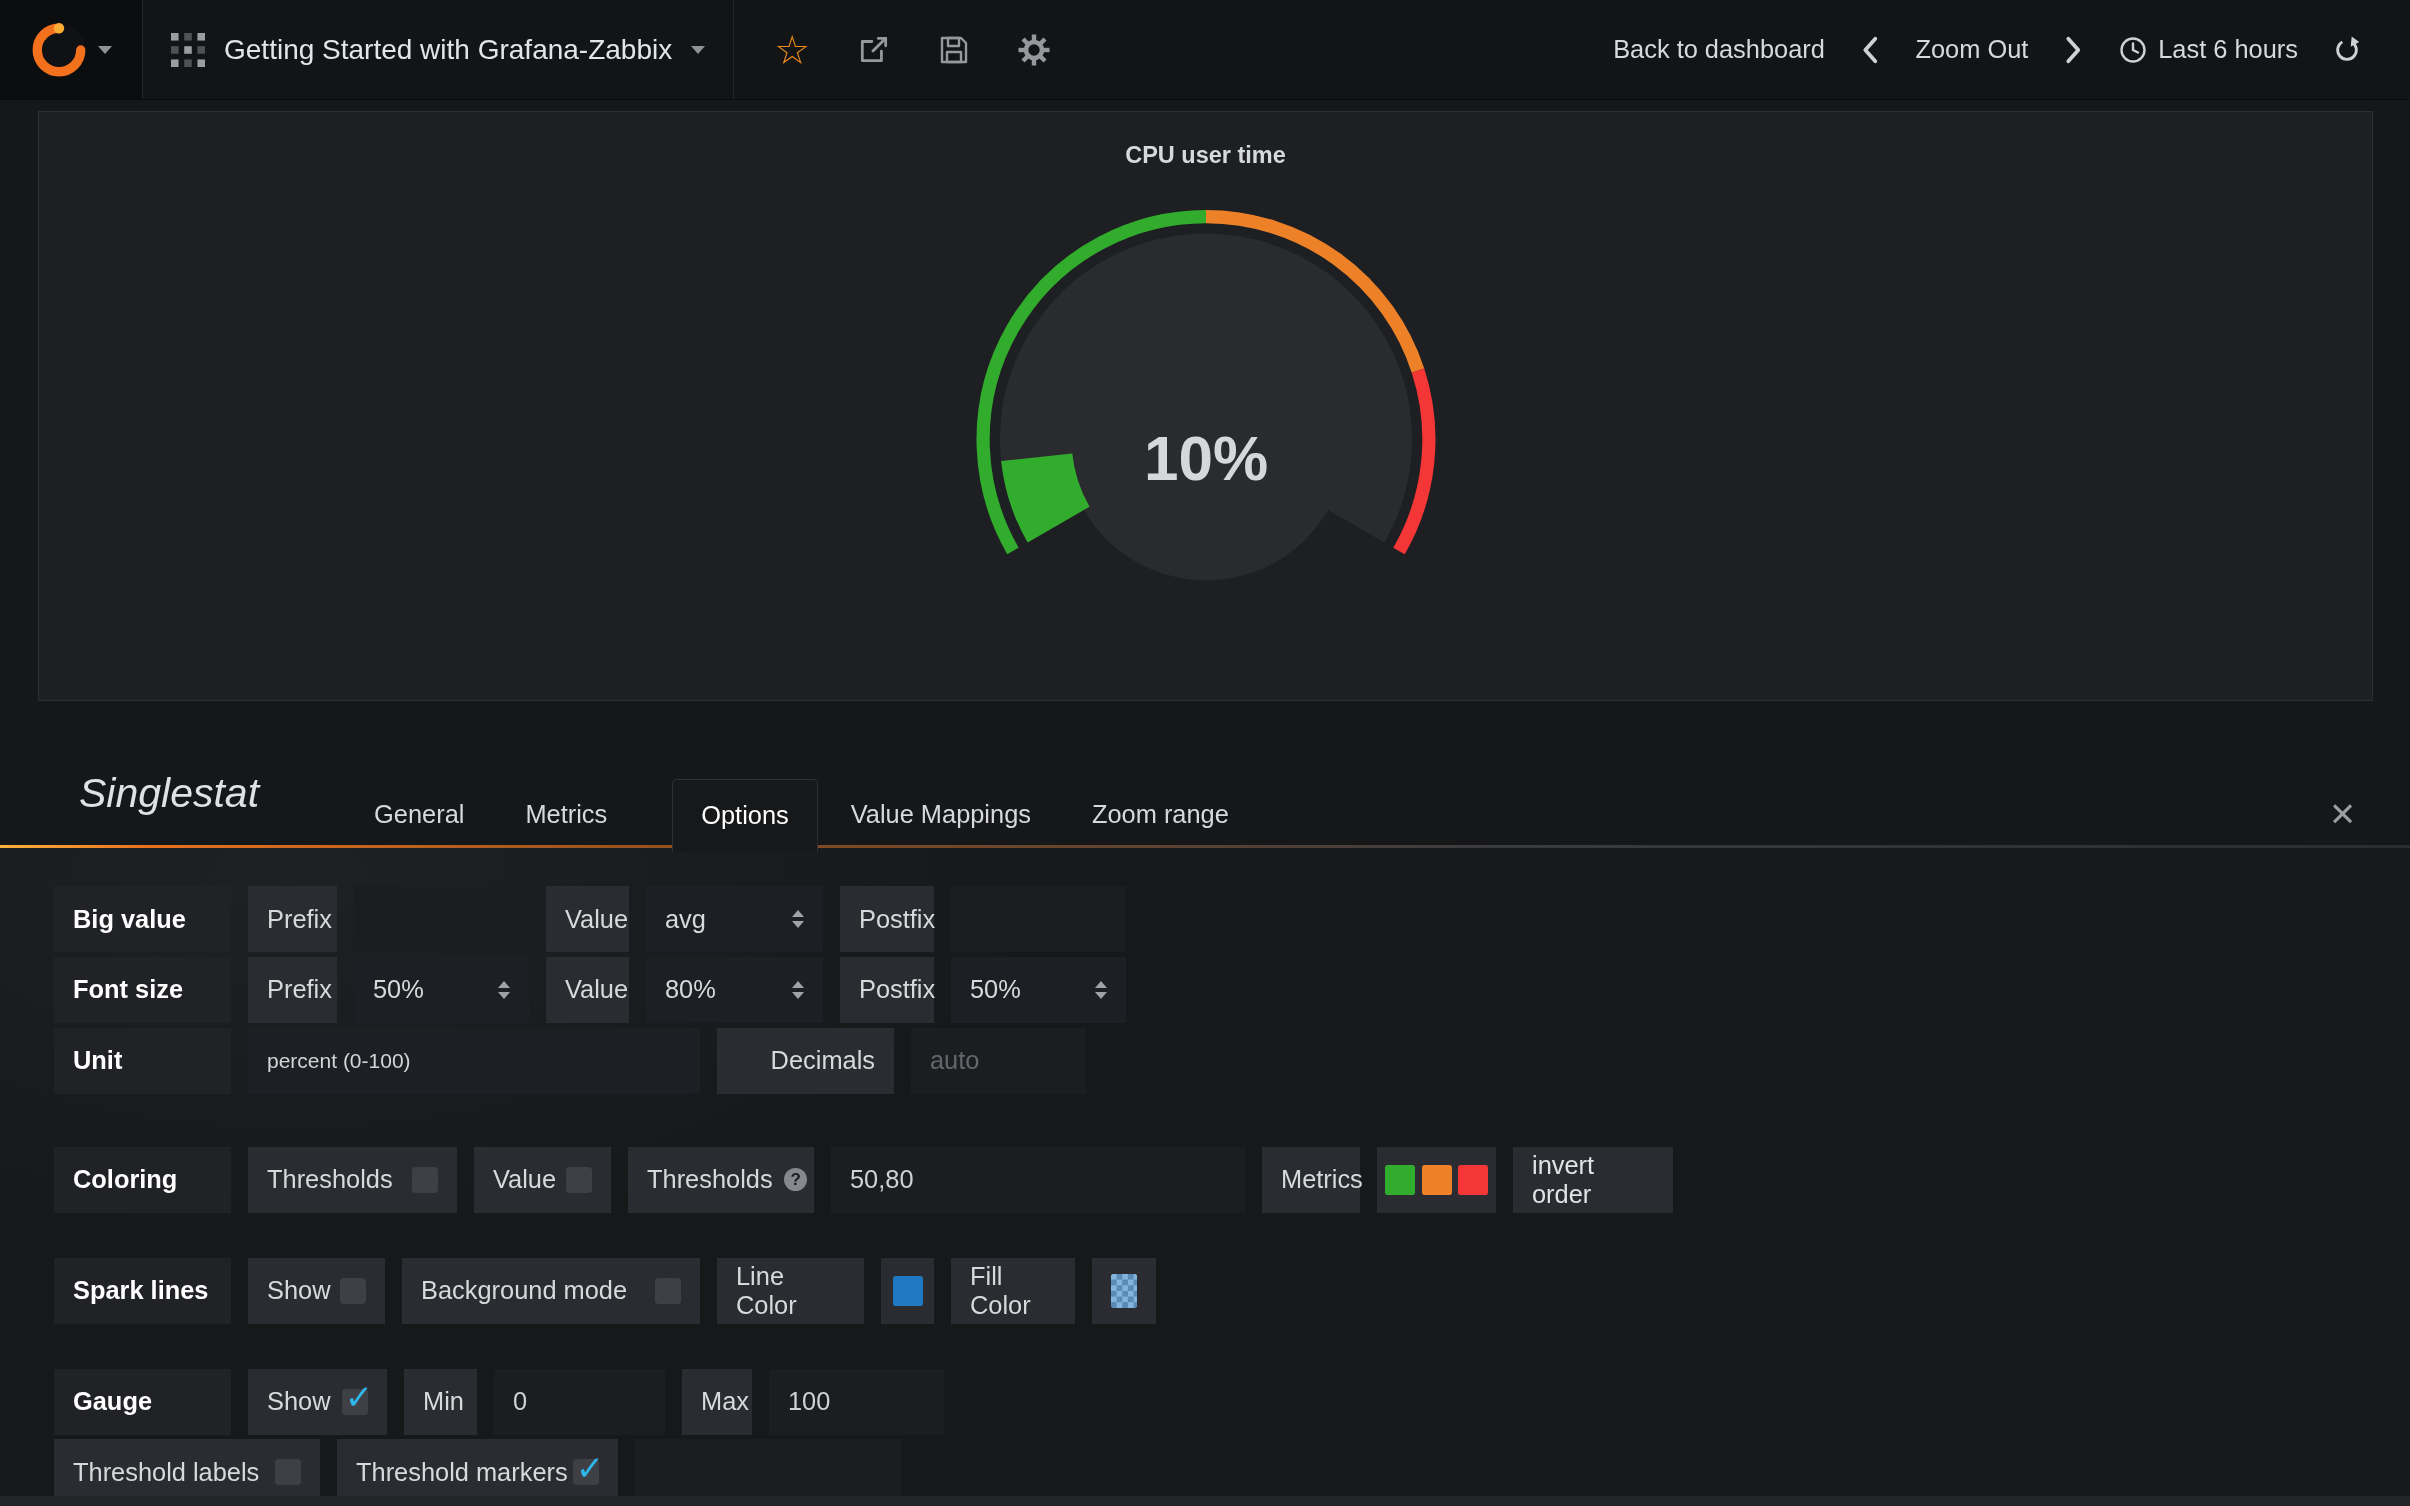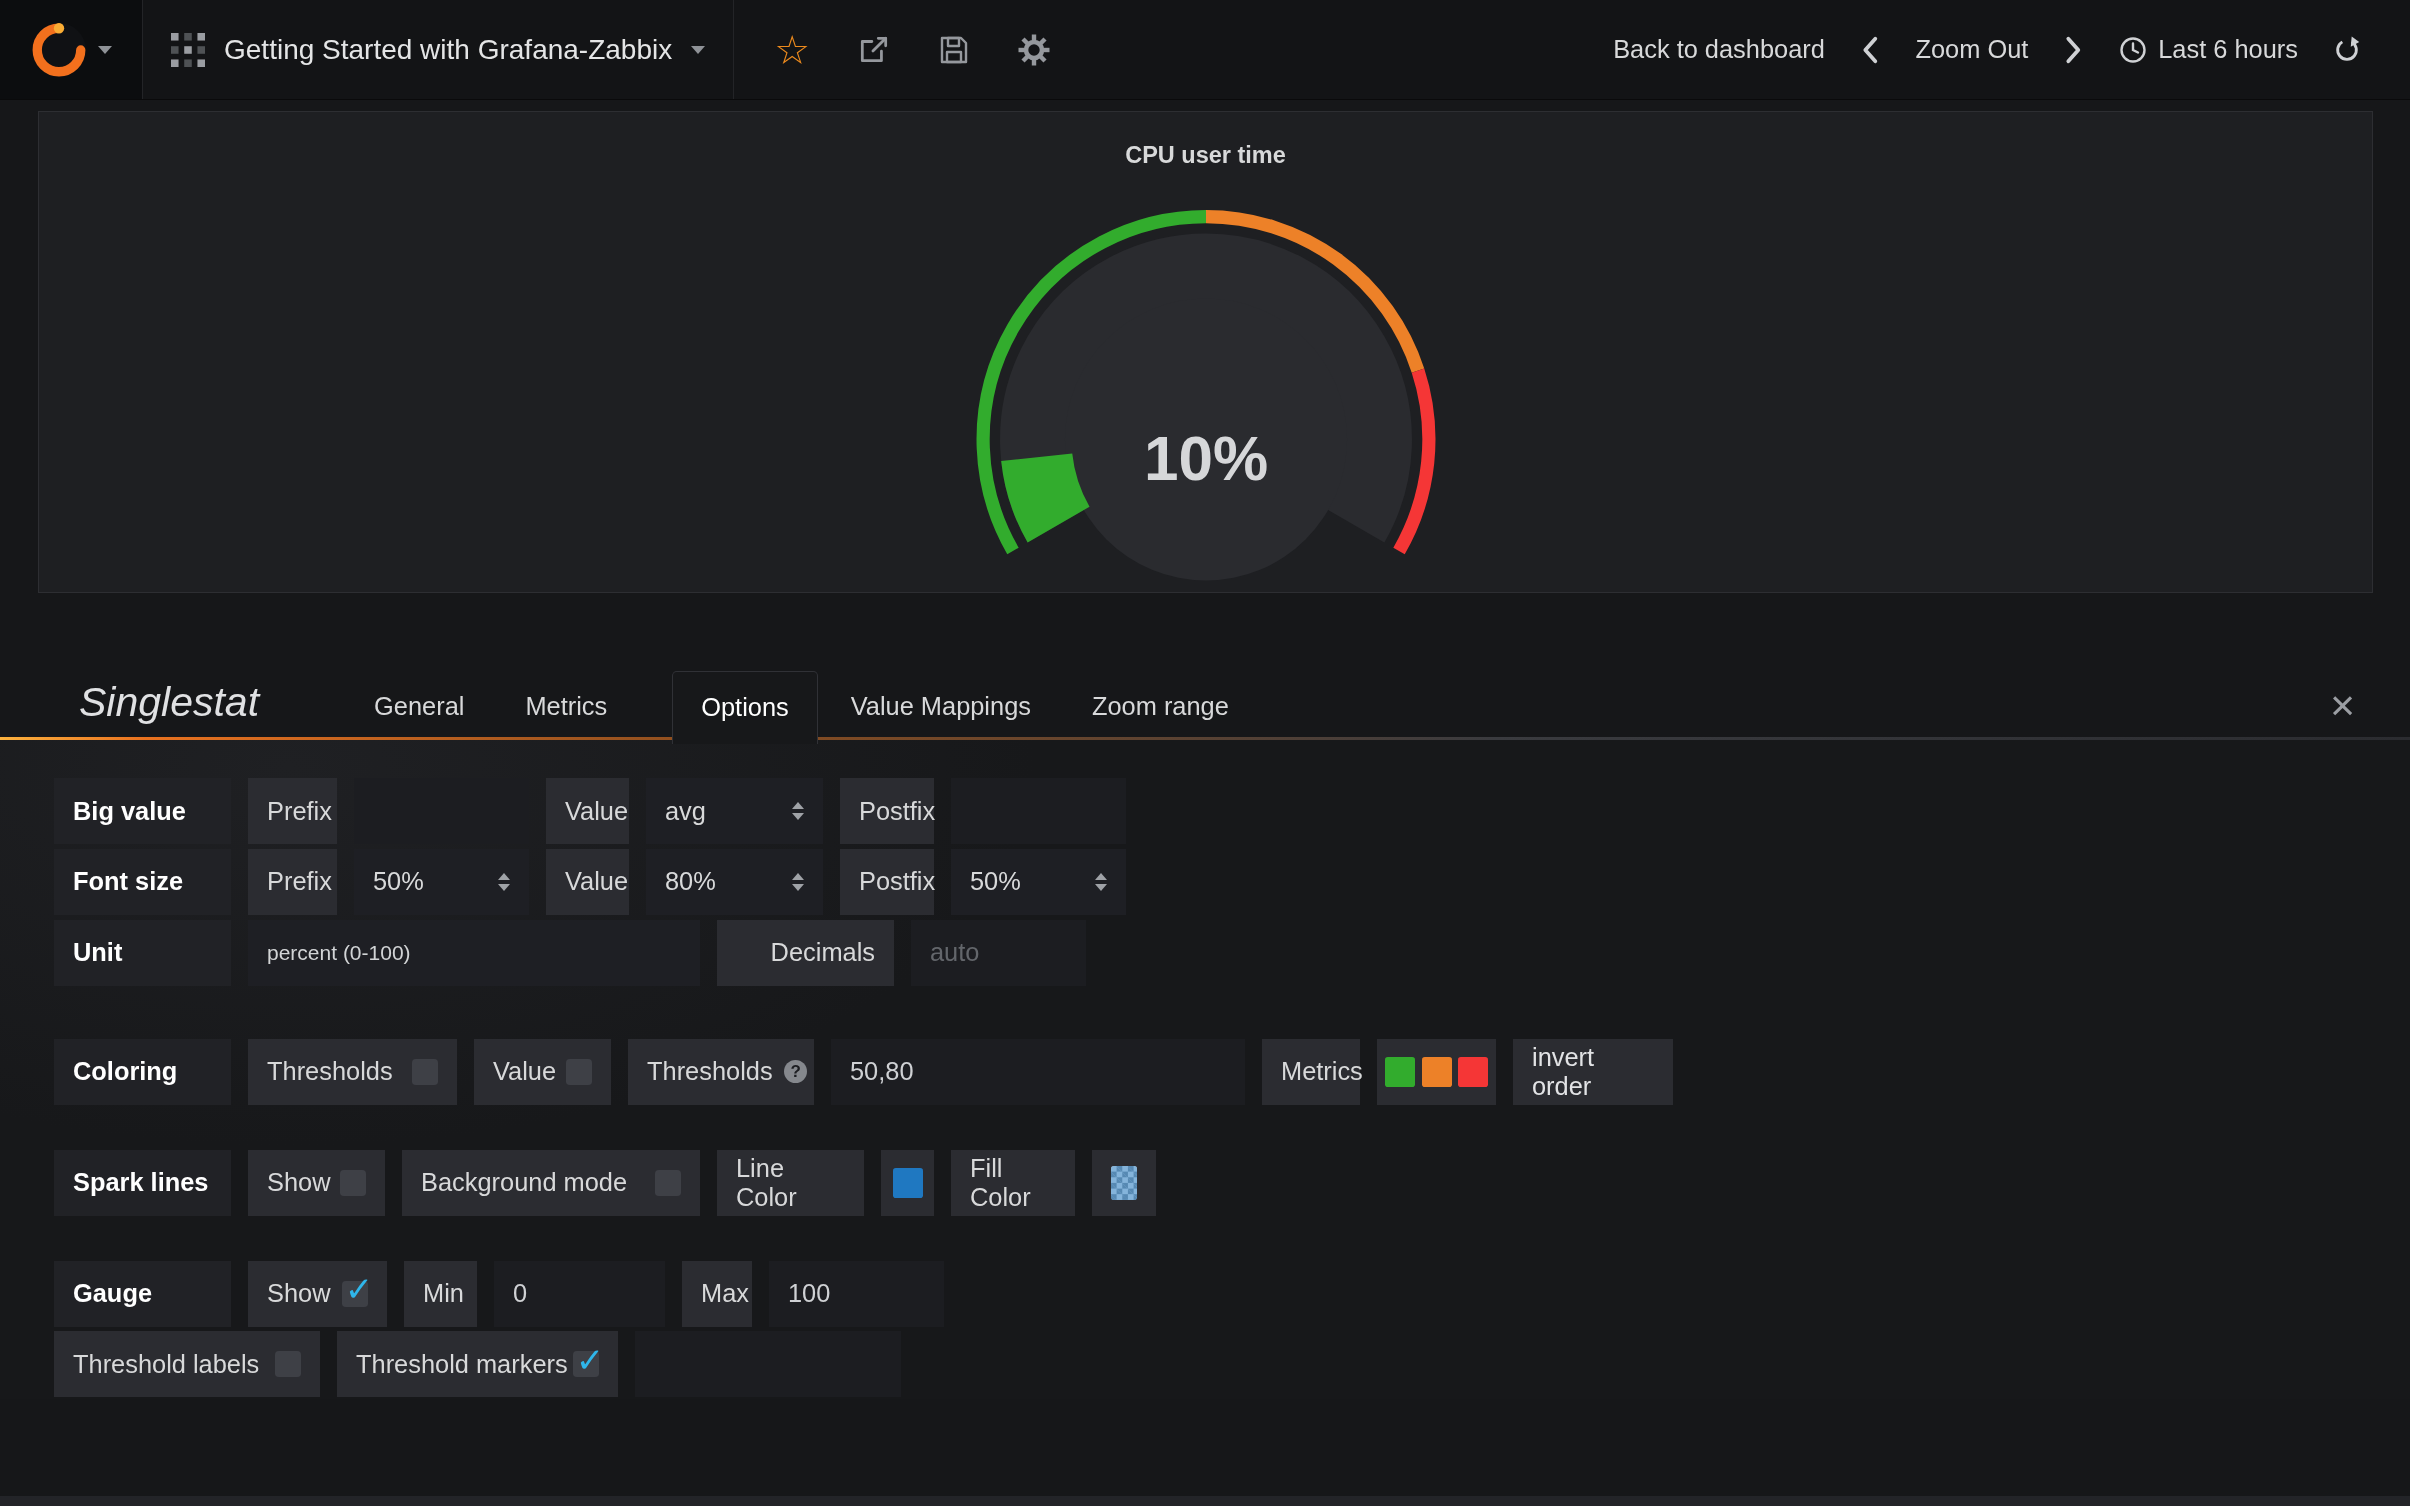--- a/index.html
+++ b/index.html
@@ -30,36 +30,36 @@
   .icon-btn { display:flex; align-items:center; justify-content:center; cursor:pointer; }
   .star-glyph::before { content:"\2606"; font-size:40px; color:#ec8a1d; line-height:1; }
   .nav-spacer { flex:1; }
   .nav-right { display:flex; align-items:center; gap:34px; padding-right:49px; }
   .nav-text { font-size:25.4px; color:#d8d9da; cursor:pointer; white-space:nowrap; }
   .time-group { display:flex; align-items:center; gap:11.3px; cursor:pointer; }
 
   
   .panel-wrap { padding:11.3px 38px 0 38px; }
   .panel {
-    height:482px; background:#1e1f22; border:0.9px solid #2d2e32; position:relative;
+    height:590px; background:#1e1f22; border:0.9px solid #2d2e32; position:relative;
   }
   .panel-title {
     position:absolute; top:30px; left:0; width:100%; text-align:center;
     font-size:23.5px; font-weight:bold; color:#d8d9da; cursor:pointer;
   }
   #gauge-svg { position:absolute; top:98px; left:50%; margin-left:-245px; }
 
   
   .editor { margin-top:58px; }
   .editor-header {
     position:relative; height:89px; display:flex; align-items:flex-end;
     padding:0 56px 0 79px;
   }
   .editor-title {
-    font-size:41px; font-style:italic; color:#e0e1e3; padding-bottom:14px; margin-right:87px;
+    font-size:41px; font-style:italic; color:#e0e1e3; padding-bottom:31px; margin-right:87px;
     white-space:nowrap;
   }
   .tabs { display:flex; align-items:center; gap:5px; z-index:2; }
   .tab {
     padding:21px 28px 19px 28px; font-size:25.4px; color:#d8d9da; cursor:pointer; position:relative;
   }
   .tab.active {
     background:#17181a; border:0.9px solid #303136; border-bottom:none;
     border-radius:4.7px 4.7px 0 0; padding-bottom:22.6px; margin-bottom:-3.8px; color:#ffffff;margin-left:32px;
   }

